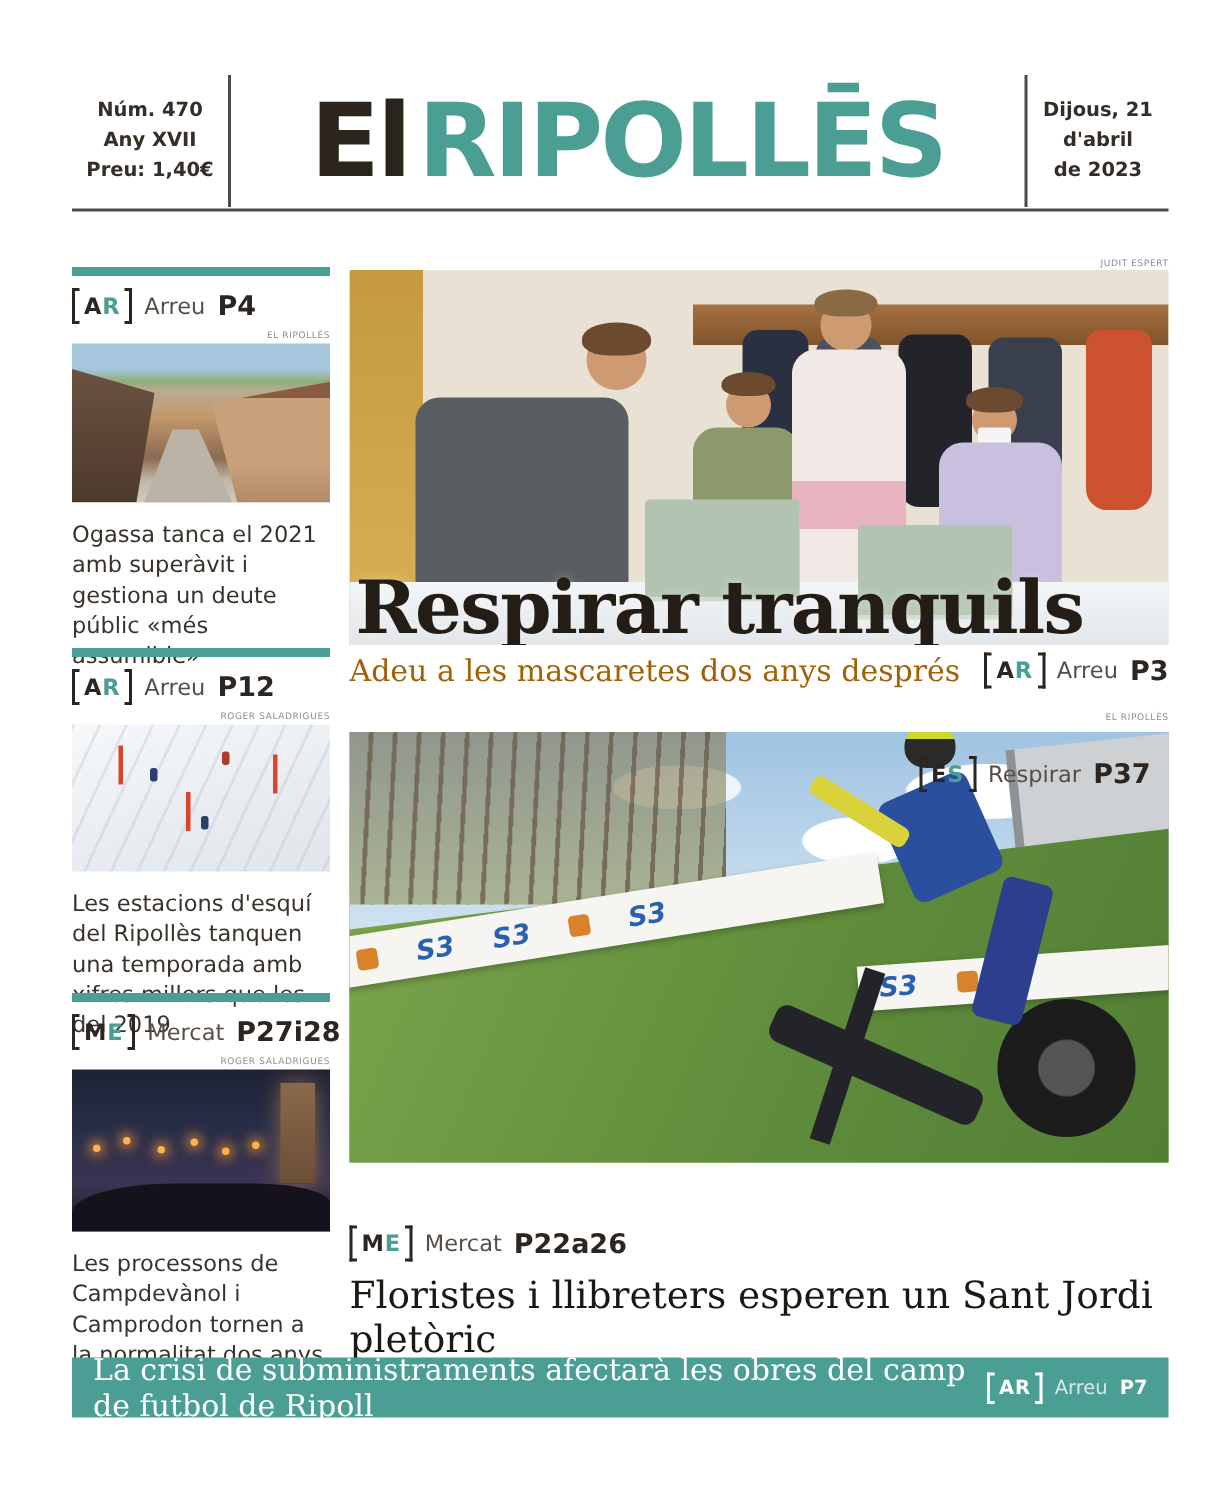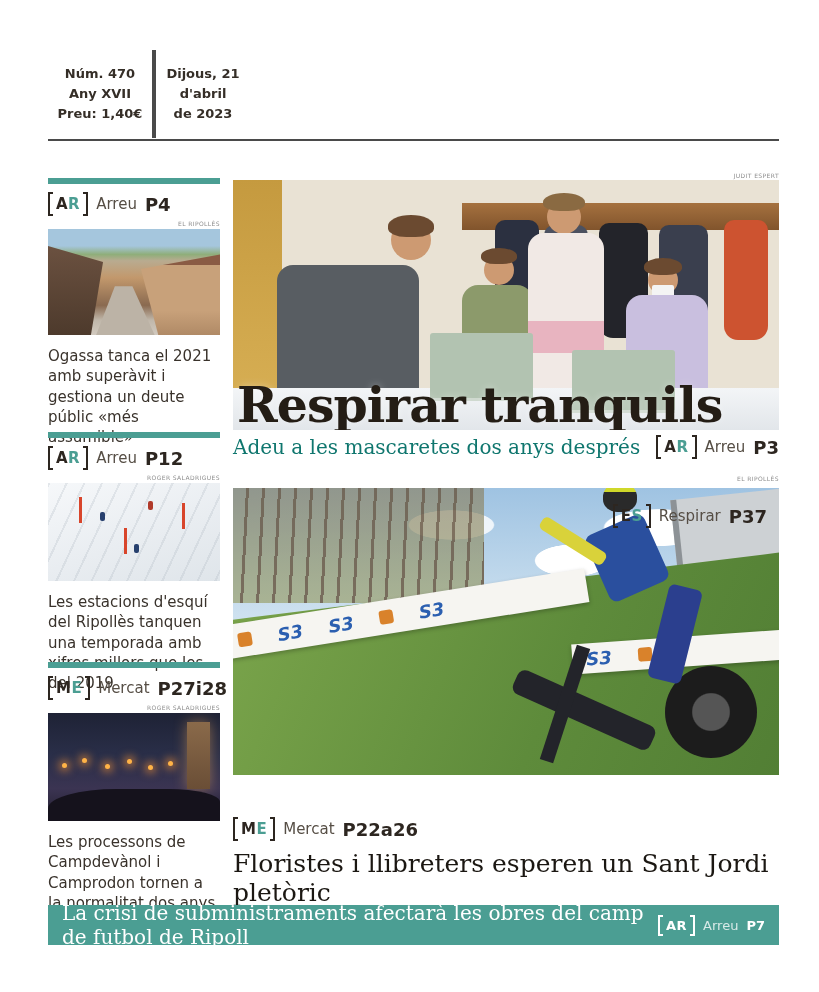--- a/index.html
+++ b/index.html
@@ -74,21 +74,21 @@
   .photo-class .laptop{ position:absolute; background:#b2c3b1; border-radius:3px 3px 0 0; box-shadow:0 3px 0 #cfd9cf; }
   .photo-class .kid-body{ position:absolute; border-radius:16px 16px 0 0; }
   .photo-class .kid-head{ position:absolute; border-radius:50%; background:#cd9a72; }
   .photo-class .hair{ position:absolute; border-radius:50% 50% 40% 40%; background:#6b4a30; }
   .photo-class .mask{ position:absolute; background:#f4f4f4; border-radius:2px; }
   .hl-main{ position:absolute; left:4px; bottom:-4px; font-family:"DejaVu Serif", serif; font-weight:bold;
             font-size:49px; letter-spacing:-1px; color:#241d15; white-space:nowrap;
             text-shadow:0 0 8px rgba(255,255,255,.35); }
 
   .subrow{ position:absolute; top:263px; left:0; width:546px; display:flex; justify-content:space-between; align-items:center; }
-  .subhead{ font-family:"DejaVu Serif", serif; font-size:20px; color:#0f766e; }
+  .subhead{ font-family:"DejaVu Serif", serif; font-size:20px; color:#a16207; }
 
   .photo-bike{ position:absolute; top:316px; left:0; width:546px; height:287px; overflow:hidden; background:#7aa24a; }
   .photo-bike .sky{ position:absolute; left:0; top:0; width:100%; height:46%;
      background:radial-gradient(60px 26px at 62% 55%,#fff 0 60%,transparent 62%),
                 radial-gradient(90px 30px at 78% 30%,#fff 0 60%,transparent 62%),
                 radial-gradient(70px 24px at 40% 28%,#ffffffcc 0 60%,transparent 62%),
                 linear-gradient(180deg,#9fc3e2,#cfe2f0); }
   .photo-bike .trees{ position:absolute; left:0; top:0; width:46%; height:40%; opacity:.85;
      background:repeating-linear-gradient(93deg,transparent 0 13px,#6b5a44 13px 16px),
                 linear-gradient(180deg,#8b8266cc,#9aa06acc); }
@@ -121,20 +121,24 @@
 
 <div class="page">
 
   <div class="masthead">
     <div class="m-issue">
       <span>Núm. 470</span>
       <span>Any XVII</span>
       <span>Preu: 1,40€</span>
     </div>
     <div class="m-vline"></div>
+    <div class="m-logo">
+      <span class="el">El</span>
+        <span class="name">RIPOLLĒS</span>
+    </div>
     <div class="m-vline"></div>
     <div class="m-date">
       <span>Dijous, 21</span>
       <span>d'abril</span>
       <span>de 2023</span>
     </div>
   </div>
   <div class="rule"></div>
 
   <div class="sidebar">

